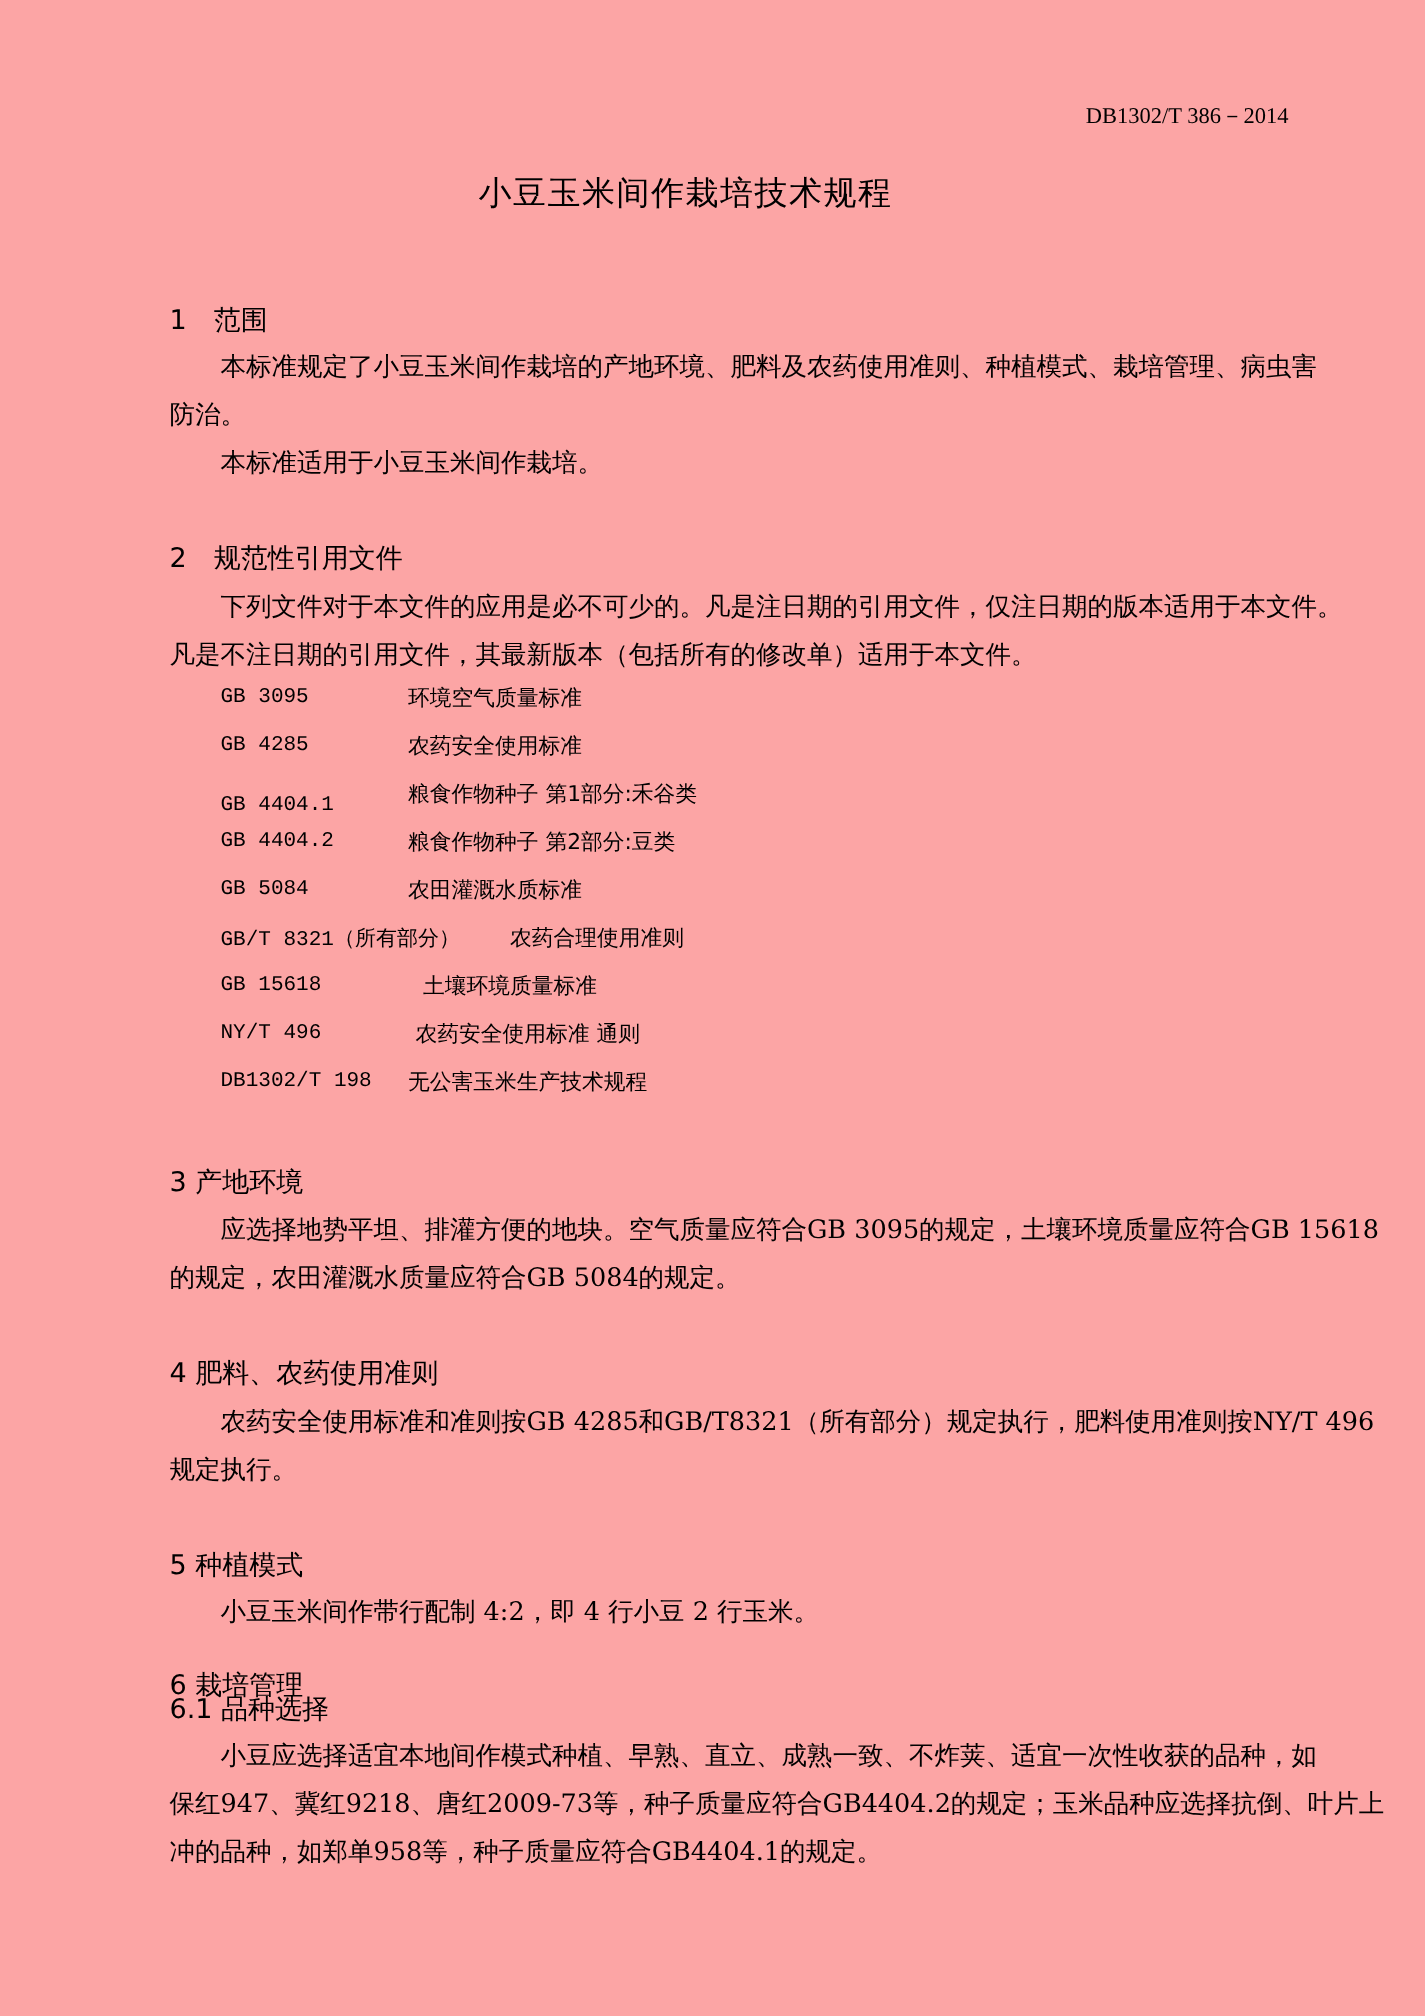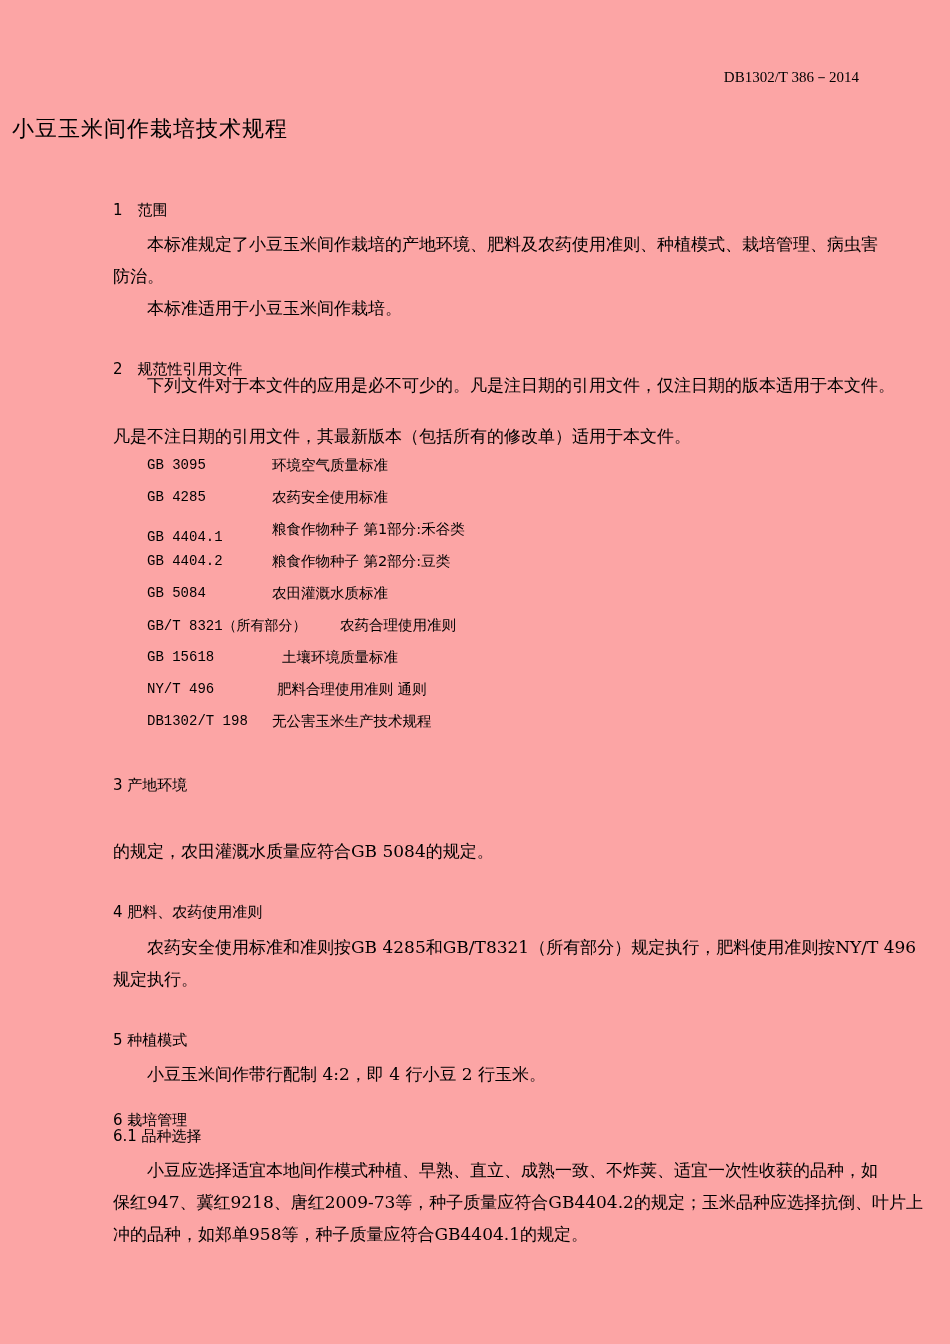--- a/index.html
+++ b/index.html
@@ -1,40 +1,40 @@
 <!DOCTYPE html>
 <html><head>
 <meta charset="utf-8">
 <style>
   html, body { margin: 0; padding: 0; background: #ffffff; }
   body { width: 950px; height: 1344px; position: relative; overflow: hidden; color: #000; }
   .page { position: absolute; left: 0; top: 0; width: 950px; height: 1344px; background: #fca5a5; }
   .std-no { position: absolute; right: 91px; top: 68px; font-family: "Liberation Serif", serif; font-size: 15px; }
-  .title { position: absolute; left: 12px; width: 914px; top: 114px; font-family: "DejaVu Sans", sans-serif; font-size: 22px; letter-spacing: 1px; }
+  .title { position: absolute; left: 0; width: 914px; top: 114px; text-align: center; font-family: "DejaVu Sans", sans-serif; font-size: 22px; letter-spacing: 1px; }
   .line { position: absolute; font-family: "DejaVu Serif", "Liberation Serif", serif; font-size: 17px; white-space: nowrap; }
-  .h { font-family: "DejaVu Sans", sans-serif; font-size: 15px; }
+  .h { font-family: "DejaVu Sans", sans-serif; font-size: 18px; }
   .ref { position: absolute; font-family: "Liberation Mono", monospace; font-size: 14px; white-space: nowrap; }
   .ref-title { position: absolute; font-family: "DejaVu Sans", sans-serif; font-size: 14.5px; white-space: nowrap; }
   .just { text-align: justify; text-align-last: justify; }
 </style>
 </head>
 <body>
 
 <div class="page">
 
   <div class="std-no">DB1302/T 386－2014</div>
   <div class="title">小豆玉米间作栽培技术规程</div>
 
   <div class="line h" style="left:113px; top:201px;">1　范围</div>
   <div class="line just" style="left:147px; top:233px; width:713px;">本标准规定了小豆玉米间作栽培的产地环境、肥料及农药使用准则、种植模式、栽培管理、病虫害</div>
   <div class="line" style="left:113px; top:265px;">防治。</div>
   <div class="line" style="left:147px; top:297px;">本标准适用于小豆玉米间作栽培。</div>
 
   <div class="line h" style="left:113px; top:360px;">2　规范性引用文件</div>
-  <div class="line just" style="left:147px; top:374px; width:713px;font-family:Liberation Serif, serif;">下列文件对于本文件的应用是必不可少的。凡是注日期的引用文件，仅注日期的版本适用于本文件。</div>
+  <div class="line just" style="left:147px; top:393px; width:713px;font-family:Liberation Serif, serif;">下列文件对于本文件的应用是必不可少的。凡是注日期的引用文件，仅注日期的版本适用于本文件。</div>
   <div class="line" style="left:113px; top:425px;">凡是不注日期的引用文件，其最新版本（包括所有的修改单）适用于本文件。</div>
 
   <div>
     <div class="ref" style="left:147px; top:457px;">GB 3095</div>
     <div class="ref-title" style="left:272px; top:456px;">环境空气质量标准</div>
 
     <div class="ref" style="left:147px; top:489px;">GB 4285</div>
     <div class="ref-title" style="left:272px; top:488px;">农药安全使用标准</div>
 
     <div class="ref" style="left:147px; top:529px;text-align:center;">GB 4404.1</div>
@@ -46,27 +46,28 @@
     <div class="ref" style="left:147px; top:585px;">GB 5084</div>
     <div class="ref-title" style="left:272px; top:584px;">农田灌溉水质标准</div>
 
     <div class="ref" style="left:147px; top:617px;">GB/T 8321（所有部分）</div>
     <div class="ref-title" style="left:340px; top:616px;">农药合理使用准则</div>
 
     <div class="ref" style="left:147px; top:649px;">GB 15618</div>
     <div class="ref-title" style="left:282px; top:648px;">土壤环境质量标准</div>
 
     <div class="ref" style="left:147px; top:681px;">NY/T 496</div>
-    <div class="ref-title" style="left:277px; top:680px;">肥料合理使用准则 通则</div>
+    <div class="ref-title" style="left:277px; top:680px;">农药安全使用标准 通则</div>
 
     <div class="ref" style="left:147px; top:713px;">DB1302/T 198</div>
     <div class="ref-title" style="left:272px; top:712px;">无公害玉米生产技术规程</div>
   </div>
 
   <div class="line h" style="left:113px; top:776px;">3 产地环境</div>
+  <div class="line just" style="left:147px; top:808px; width:713px;">应选择地势平坦、排灌方便的地块。空气质量应符合GB 3095的规定，土壤环境质量应符合GB 15618</div>
   <div class="line" style="left:113px; top:840px;">的规定，农田灌溉水质量应符合GB 5084的规定。</div>
 
   <div class="line h" style="left:113px; top:903px;">4 肥料、农药使用准则</div>
   <div class="line just" style="left:147px; top:936px; width:713px;">农药安全使用标准和准则按GB 4285和GB/T8321（所有部分）规定执行，肥料使用准则按NY/T 496</div>
   <div class="line" style="left:113px; top:968px;">规定执行。</div>
 
   <div class="line h" style="left:113px; top:1031px;">5 种植模式</div>
   <div class="line" style="left:147px; top:1063px;">小豆玉米间作带行配制 4:2，即 4 行小豆 2 行玉米。</div>
 
   <div class="line h" style="left:113px; top:1095px;margin-top:16px;">6 栽培管理</div>

